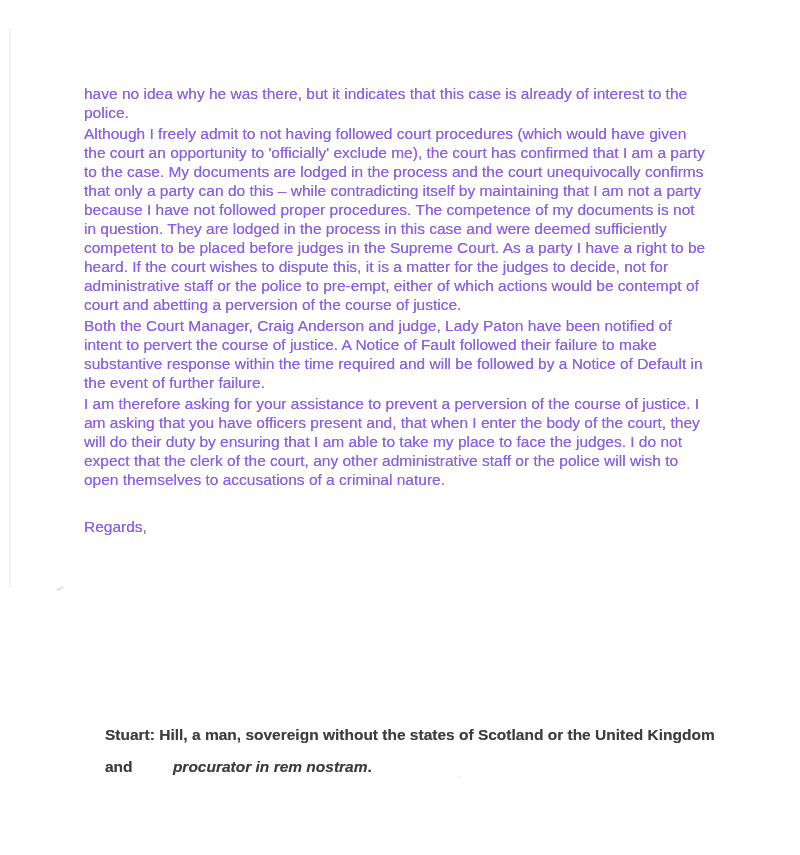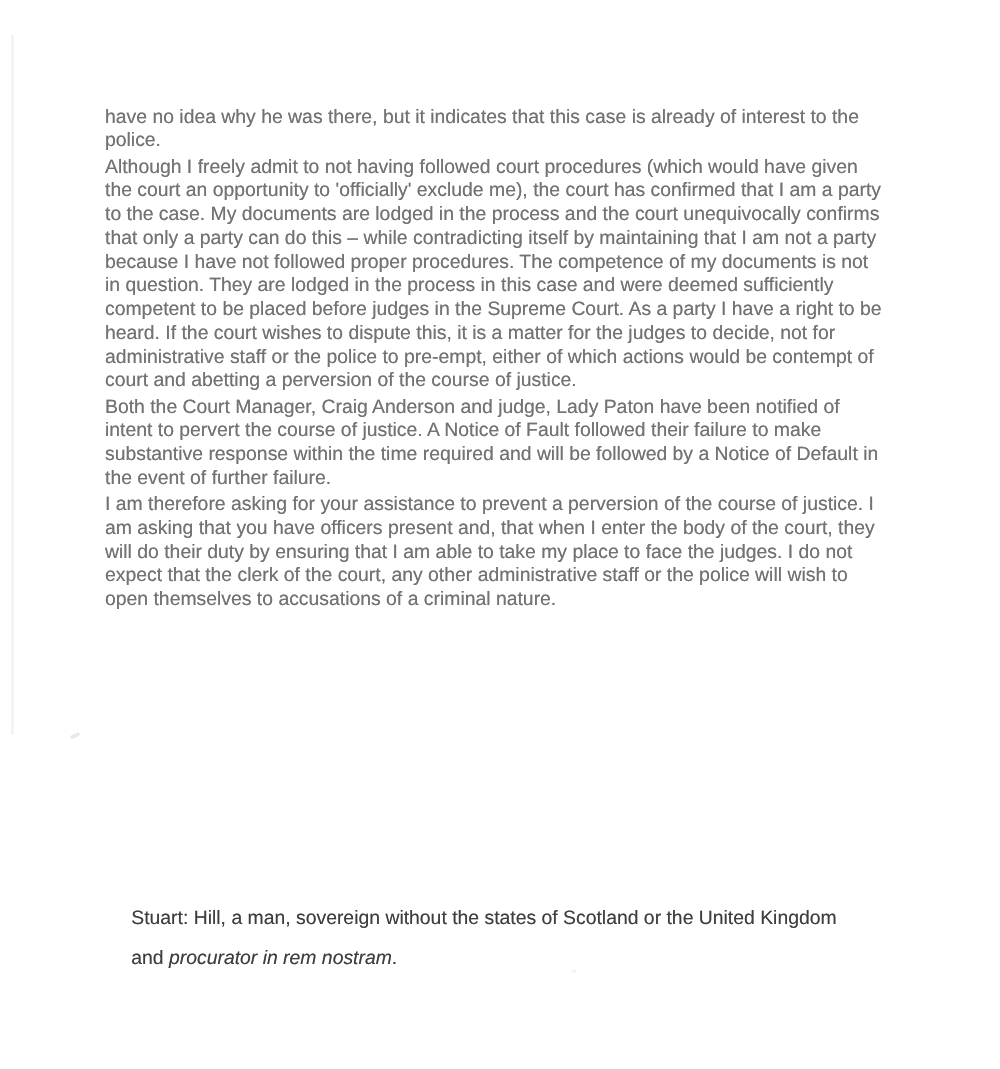--- a/index.html
+++ b/index.html
@@ -18,21 +18,21 @@
     position: absolute;
     inset: 0;
     background: #ffffff;
   }
   
   .letter {
     position: absolute;
     left: 84px;
     top: 84px;
     width: 660px;
-    color: #737373;
+    color: #8b5cf6;
     font-size: 15.5px;
     line-height: 19px;
     text-shadow: 0 0 0.5px rgba(62,62,62,0.55); 
   }
   .letter p {
     margin: 0 0 2px 0;
     white-space: pre-line;
   }
   .letter .notice-heading {
     font-weight: bold;
@@ -44,23 +44,24 @@
   }
   
   .signature {
     position: absolute;
     left: 105px;
     top: 719px;
     color: #3e3e3e;
     font-size: 15.5px;
     line-height: 32px;
     text-shadow: 0 0 0.5px rgba(62,62,62,0.55);
+    font-weight: bold;
   }
   .signature p { margin: 0; }
-  .signature em { font-style: italic; }
+  .signature em { font-style: italic; margin-left: 36px; }
   
   .scan-streak {
     position: absolute;
     left: 9px;
     top: 28px;
     width: 2px;
     height: 560px;
     background: #efefef;
     opacity: 0.8;
   }
@@ -113,20 +114,21 @@
 the event of further failure.</p>
 
 
     <p>I am therefore asking for your assistance to prevent a perversion of the course of justice. I
 am asking that you have officers present and, that when I enter the body of the court, they
 will do their duty by ensuring that I am able to take my place to face the judges. I do not
 expect that the clerk of the court, any other administrative staff or the police will wish to
 open themselves to accusations of a criminal nature.</p>
 
 
+    <p class="closing">Regards,</p>
   </main>
 
   <div class="signature">
     <p>Stuart: Hill, a man, sovereign without the states of Scotland or the United Kingdom</p>
     <p><span>and </span><em>procurator in rem nostram</em><span>.</span></p>
   </div>
 
 </div>
 
 </body></html>

